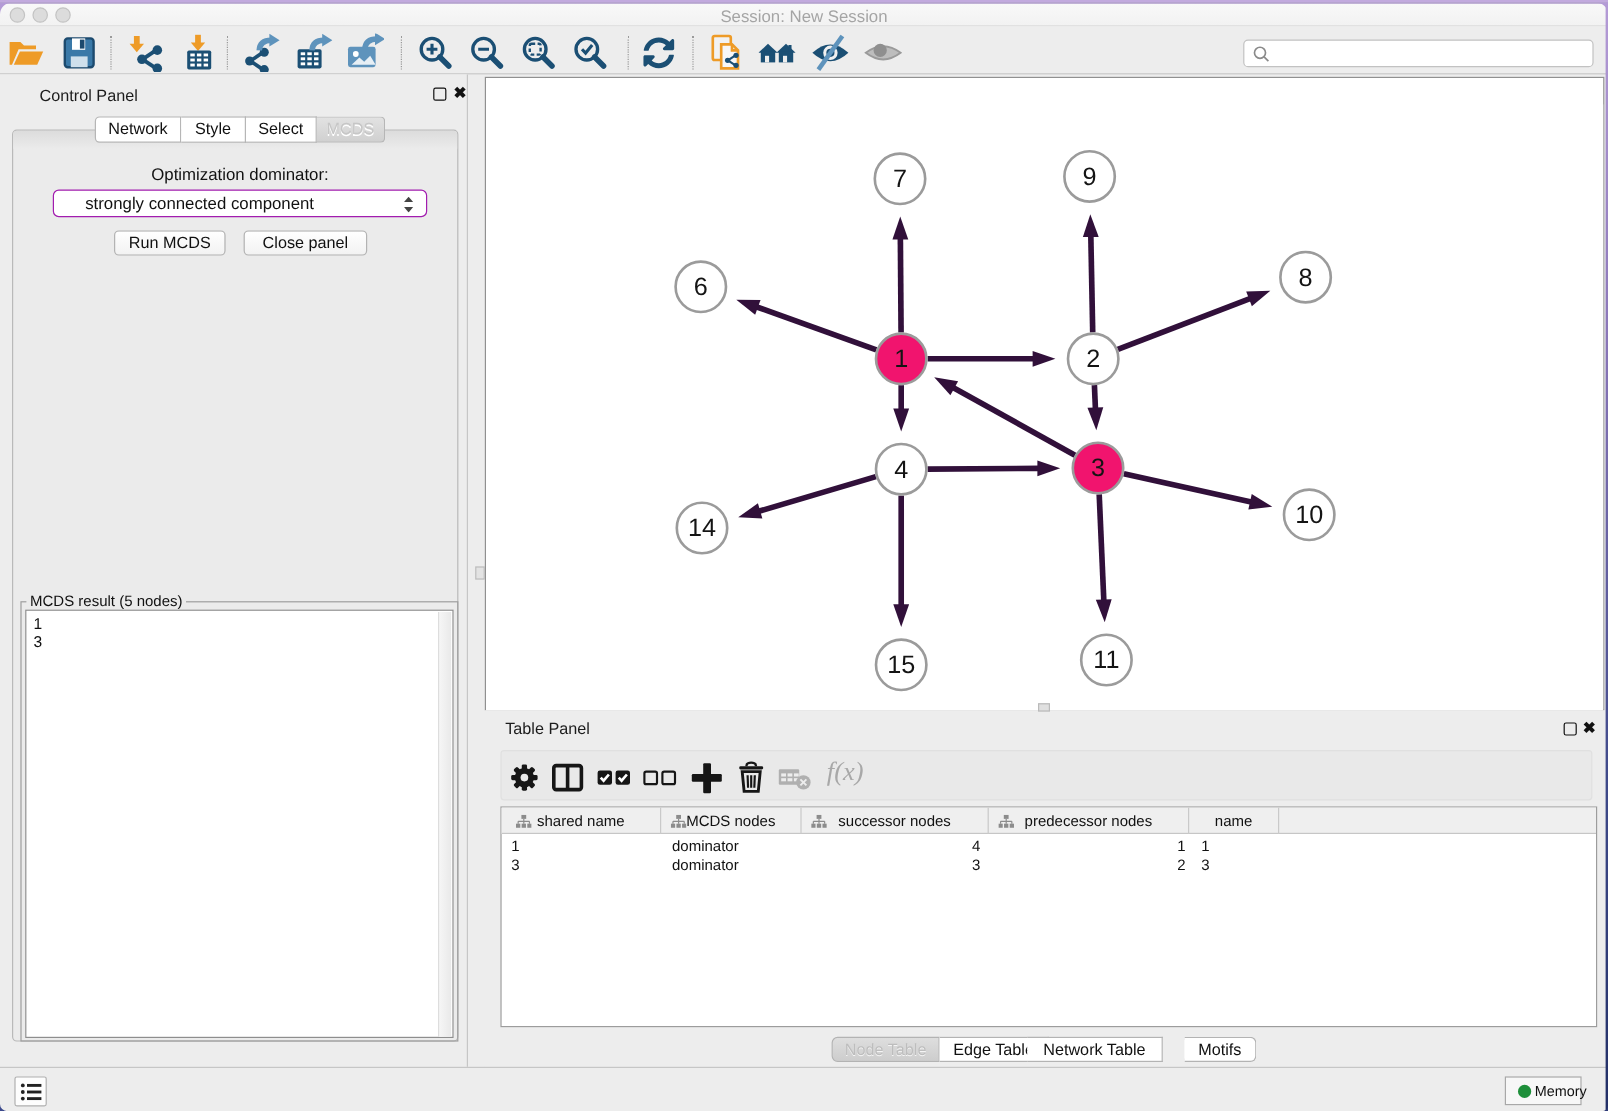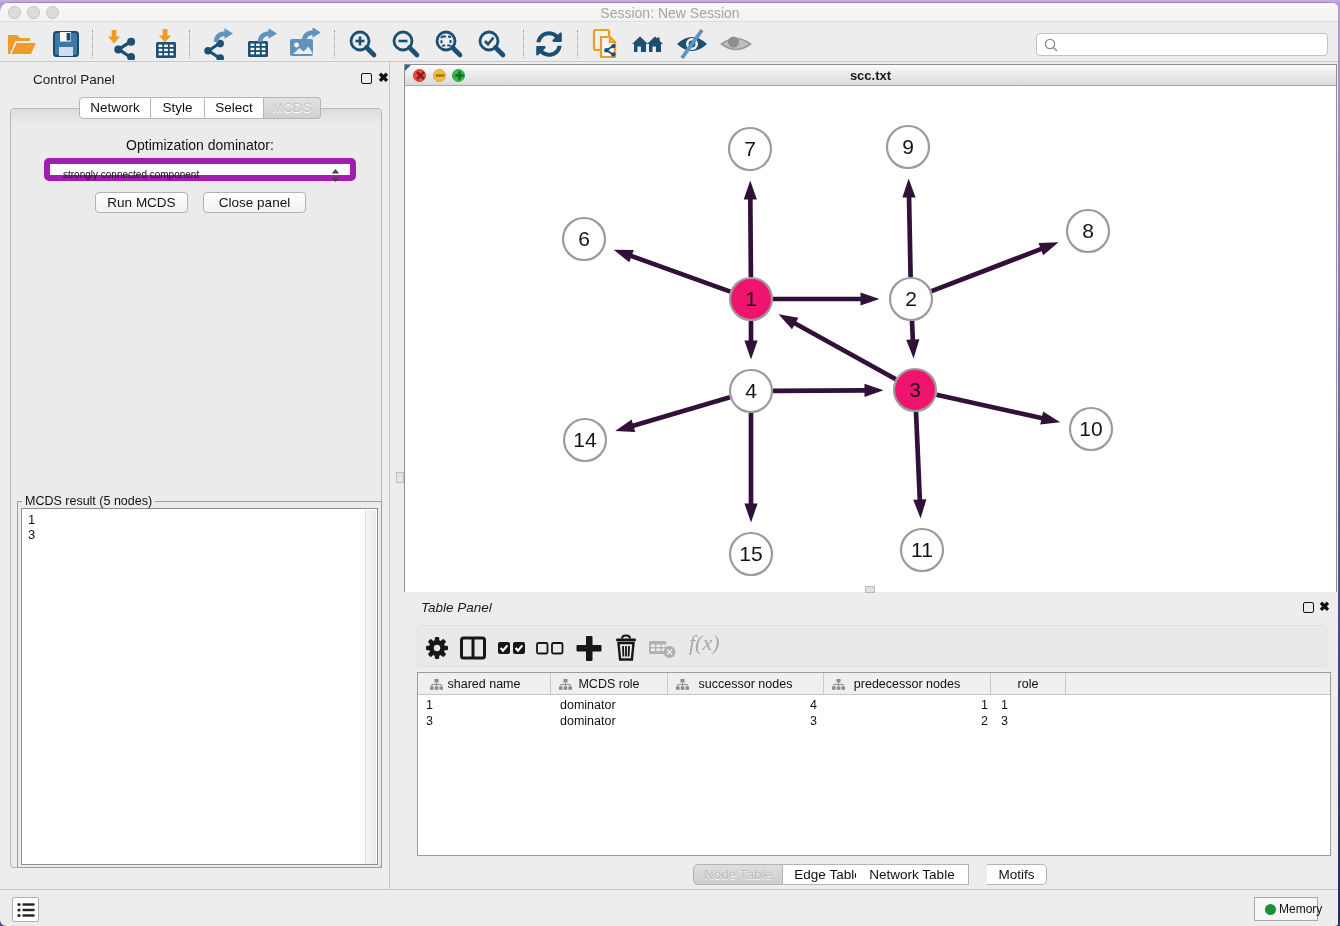--- a/index.html
+++ b/index.html
@@ -12,33 +12,33 @@
 .tsep { position:absolute; top:8px; height:28px; width:0; border-left:1px dotted #9a9a9a; }
 #search { position:absolute; left:1036px; top:11px; width:292px; height:23px; background:#fff; border:1px solid #c2c2c2; border-radius:4px; }
 #leftpanel { position:absolute; left:0; top:62px; width:390px; height:828px; background:#ededed; border-right:1px solid #c6c6c6; }
 #cp-title { position:absolute; left:14px; top:10px; font-size:13.5px; color:#1c1c1c;margin-left:19px; }
 .maxbox { position:absolute; width:11px; height:11px; border:1.6px solid #111; border-radius:2px; }
 .xicon { position:absolute; font-size:13px; color:#111; font-weight:bold; }
 #cp-pane { position:absolute; left:10px; top:46px; width:372px; height:760px; border:1px solid #b9b9b9; border-radius:4px; background:#ebebeb; }
 #cp-shade { position:absolute; left:0; top:0; width:370px; height:15px; background:linear-gradient(#dcdcdc,#ebebeb); border-radius:3px 3px 0 0; }
 .tab { position:absolute; top:35px; height:22px; background:#fff; border:1px solid #b6b6b6; font-size:13.5px; color:#111; text-align:center; line-height:20px; }
 #optlbl { position:absolute; left:10px; top:75px; width:380px; text-align:center; font-size:14px; color:#111; }
-#sel { position:absolute; left:44px; top:96px; width:312px; height:23px; background:#fff; border:6px solid #a21caf; border-radius:5px; font-size:10px; color:#111; line-height:21px; padding-left:13px; }
+#sel { position:absolute; left:44px; top:96px; width:312px; height:23px; background:#fff; border:1px solid #a21caf; border-radius:5px; font-size:14px; color:#111; line-height:21px; padding-left:26px; }
 .btn { position:absolute; top:130px; height:21px; background:linear-gradient(#ffffff,#f2f2f2); border:1px solid #b3b3b3; border-radius:4px; font-size:13.5px; color:#111; text-align:center; line-height:19px; }
 #fieldset { position:absolute; left:17px; top:439px; width:365px; height:367px; border:1px solid #9e9e9e; }
 #legend { position:absolute; left:4px; top:-8px; background:#ebebeb; font-size:12.5px; color:#111; padding:0 3px; }
 #mcdsbox { position:absolute; left:3px; top:6px; width:357px; height:357px; background:#fff; border:1px solid #8e8e8e; font-size:13px; color:#111; }
 #mcdssb { position:absolute; right:1px; top:1px; width:11px; height:354px; background:linear-gradient(90deg,#f6f6f6,#e9e9e9); border-left:1px solid #ddd; }
 #netframe { position:absolute; left:404px; top:64px; width:933px; height:528px; border:1px solid #909090; background:#fff; }
 #nf-title { position:absolute; left:0; top:0; width:931px; height:21px; background:linear-gradient(#fbfbfb,#d9d9d9); border-bottom:1px solid #a8a8a8; }
 .mtl { position:absolute; top:3.5px; width:13px; height:13px; border-radius:50%; }
 #nf-name { position:absolute; top:3px; width:931px; text-align:center; font-size:13px; color:#1a1a1a; font-weight:bold; }
 #canvas { position:absolute; left:0; top:22px; width:931px; height:505px; background:#fff; }
 #tablepanel { position:absolute; left:404px; top:592px; width:934px; height:297px; background:#ededed; }
-#tp-title { position:absolute; left:17px; top:8px; font-size:13.5px; color:#1c1c1c;font-style:italic; }
+#tp-title { position:absolute; left:17px; top:8px; font-size:13.5px; color:#1c1c1c; }
 #tp-toolbar { position:absolute; left:13px; top:33px; width:910px; height:42px; background:#e9e9e9; border:1px solid #e0e0e0; border-radius:3px; }
 .tpi { position:absolute; top:7px; }
 #fx { position:absolute; left:271px; top:4px; font-family:"Liberation Serif", serif; font-style:italic; font-size:22px; color:#a8a8a8; }
 #tbl { position:absolute; left:13px; top:80px; width:914px; height:184px; background:#fff; border:1px solid #9c9c9c; }
 #thead { position:absolute; left:0; top:0; width:912px; height:22px; background:#efefef; border-bottom:1px solid #c6c6c6; }
 .th { position:absolute; top:0; height:22px; border-right:1px solid #c9c9c9; font-size:12.5px; color:#111; text-align:center; line-height:22px; }
 .td { position:absolute; font-size:12.5px; color:#111; height:16px; line-height:16px; }
 .btab { position:absolute; top:272px; height:21px; background:#fff; border:1px solid #b3b3b3; font-size:13.5px; color:#111; text-align:center; line-height:19px; }
 #statusbar { position:absolute; left:0; top:889px; width:1340px; height:37px; background:#ededed; border-top:1px solid #c6c6c6; }
 #listbtn { position:absolute; left:12px; top:7px; width:27px; height:25px; background:#fdfdfd; border:1px solid #b0b0b0; border-radius:2px; }
@@ -227,40 +227,20 @@
   <div id="fieldset">
     <div id="legend">MCDS result (5 nodes)</div>
     <div id="mcdsbox">
         <div style="padding:3px 0 0 6px">1<br>3</div>
         <div id="mcdssb"></div>
       </div>
   </div>
 </div>
 <div class="abs" style="left:396px;top:472px;width:8px;height:11px;background:#e3e3e3;border:1px solid #bdbdbd"></div>
 <div id="netframe">
-  <div id="nf-title">
-    <svg width="6" height="6" style="position:absolute;left:0;top:0">
-        <polygon points="0,0 6,0 0,6" fill="#3465a4"></polygon>
-      </svg>
-    <div class="mtl" style="left:8px;background:#ee4b40;border:1px solid #c93a31"></div>
-    <div class="mtl" style="left:27.5px;background:#f5bd41;border:1px solid #d6a42f"></div>
-    <div class="mtl" style="left:47px;background:#35b948;border:1px solid #2aa13a"></div>
-    <svg width="70" height="21" viewBox="0 0 70 21" style="position:absolute;left:0;top:0">
-      <g stroke="#811e17" stroke-width="2.4">
-          <line x1="12" y1="7" x2="19" y2="14"></line>
-          <line x1="19" y1="7" x2="12" y2="14"></line>
-        </g>
-      <line x1="30.7" y1="10.5" x2="39.3" y2="10.5" stroke="#9b7716" stroke-width="2.6"></line>
-      <g stroke="#156f23" stroke-width="2.6">
-          <line x1="54.5" y1="6.3" x2="54.5" y2="14.7"></line>
-          <line x1="50.3" y1="10.5" x2="58.7" y2="10.5"></line>
-        </g>
-    </svg>
-    <div id="nf-name">scc.txt</div>
-  </div>
   <div id="canvas">
       <svg width="931" height="505" style="position:absolute;left:0;top:0">
         <line x1="345.9" y1="190.0" x2="345.3" y2="110.5" stroke="#31103a" stroke-width="4.7"></line>
         <polygon points="345.2,93.5 351.9,112.5 338.7,112.5" fill="#31103a"></polygon>
         <line x1="325.3" y1="204.6" x2="224.6" y2="168.4" stroke="#31103a" stroke-width="4.7"></line>
         <polygon points="208.6,162.7 228.8,162.9 224.3,175.3" fill="#31103a"></polygon>
         <line x1="368.0" y1="212.0" x2="457.5" y2="212.0" stroke="#31103a" stroke-width="4.7"></line>
         <polygon points="474.5,212.0 455.5,218.6 455.5,205.4" fill="#31103a"></polygon>
         <line x1="346.0" y1="234.0" x2="346.0" y2="255.5" stroke="#31103a" stroke-width="4.7"></line>
         <polygon points="346.0,272.5 339.4,253.5 352.6,253.5" fill="#31103a"></polygon>
@@ -372,24 +352,24 @@
           </g>
           <circle cx="22.5" cy="19" r="6"></circle>
           <path d="M20 16.5 l5 5 M25 16.5 l-5 5" stroke="#ededed" stroke-width="1.6"></path>
         </g>
       </svg>
       <div id="fx">f(x)</div>
     </div>
   <div id="tbl">
     <div id="thead">
       <div class="th" style="left:0;width:133px">shared name</div>
-      <div class="th" style="left:133px;width:117px">MCDS role</div>
+      <div class="th" style="left:133px;width:117px">MCDS nodes</div>
       <div class="th" style="left:250px;width:156px">successor nodes</div>
       <div class="th" style="left:406px;width:167px">predecessor nodes</div>
-      <div class="th" style="left:573px;width:75px">role</div>
+      <div class="th" style="left:573px;width:75px">name</div>
     </div>
     <div class="td" style="left:8px;top:24px">1</div>
     <div class="td" style="left:142px;top:24px">dominator</div>
     <div class="td" style="left:250px;top:24px;width:149px;text-align:right">4</div>
     <div class="td" style="left:406px;top:24px;width:164px;text-align:right">1</div>
     <div class="td" style="left:583px;top:24px">1</div>
     <div class="td" style="left:8px;top:40px">3</div>
     <div class="td" style="left:142px;top:40px">dominator</div>
     <div class="td" style="left:250px;top:40px;width:149px;text-align:right">3</div>
     <div class="td" style="left:406px;top:40px;width:164px;text-align:right">2</div>

